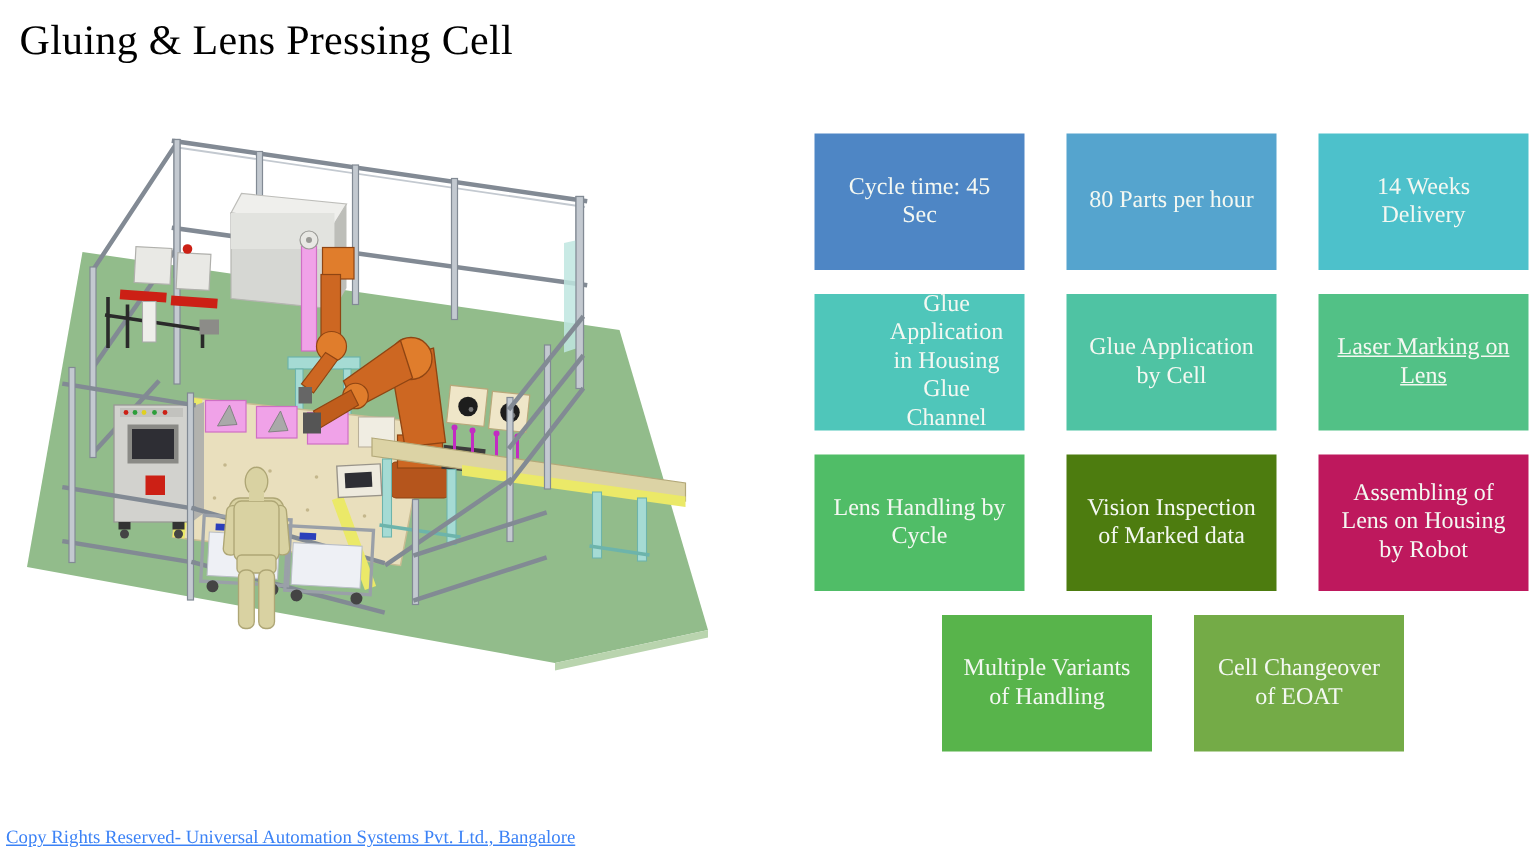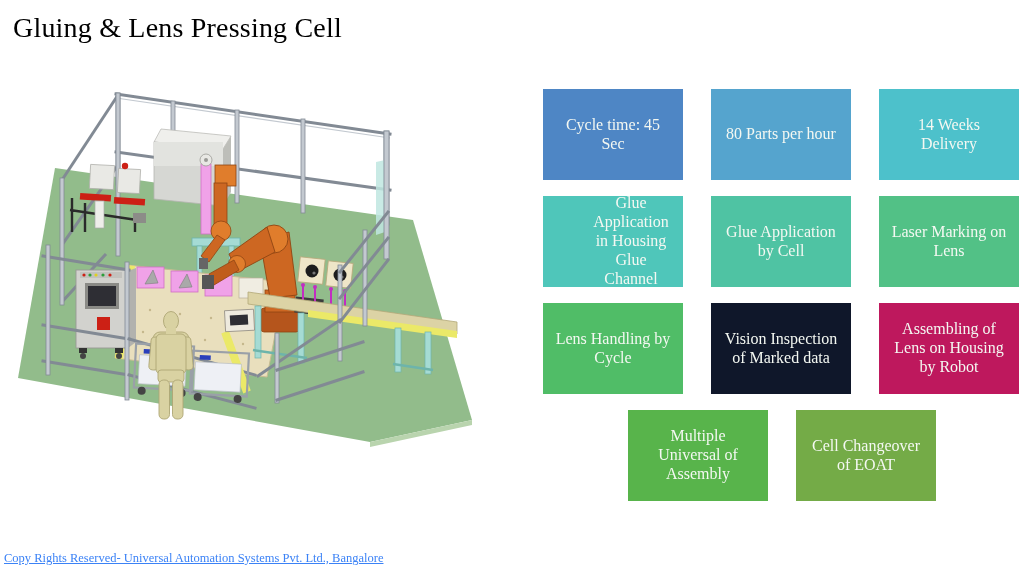--- a/index.html
+++ b/index.html
@@ -240,21 +240,21 @@
     <rect x="151" y="258" width="10" height="6" fill="var(--mannequin)" stroke="none"></rect>
   </g>
 </svg>
 
 <div>
   <div class="card c0" style="background: rgb(78, 134, 197);">Cycle time: 45 Sec</div>
   <div class="card c1" style="background: rgb(85, 164, 206);">80 Parts per hour</div>
   <div class="card c2" style="background: rgb(77, 193, 203);">14 Weeks Delivery</div>
   <div class="card c3" style="background: rgb(79, 198, 186); padding-left: 46px;">Glue Application in Housing Glue Channel</div>
   <div class="card c4" style="background: rgb(79, 195, 163);">Glue Application by Cell</div>
-  <div class="card c5" style="background: rgb(82, 193, 134);">Laser Marking on Lens</div>
+  <div class="card c5" style="background: rgb(82, 193, 134); text-decoration: underline;">Laser Marking on Lens</div>
   <div class="card c6" style="background: rgb(80, 189, 103);">Lens Handling by Cycle</div>
-  <div class="card c7" style="background: #0f172a;">Vision Inspection of Marked data</div>
+  <div class="card c7" style="background: #4d7c0f;">Vision Inspection of Marked data</div>
   <div class="card c8" style="background: #be185d;">Assembling of Lens on Housing by Robot</div>
-  <div class="card c9" style="background: rgb(88, 180, 75);">Multiple Universal of Assembly</div>
+  <div class="card c9" style="background: rgb(88, 180, 75);">Multiple Variants of Handling</div>
   <div class="card c10" style="background: rgb(116, 171, 71);">Cell Changeover of EOAT</div>
 </div>
 
 <div class="footer-note">Copy Rights Reserved- Universal Automation Systems Pvt. Ltd., Bangalore</div>
 
 </body></html>

